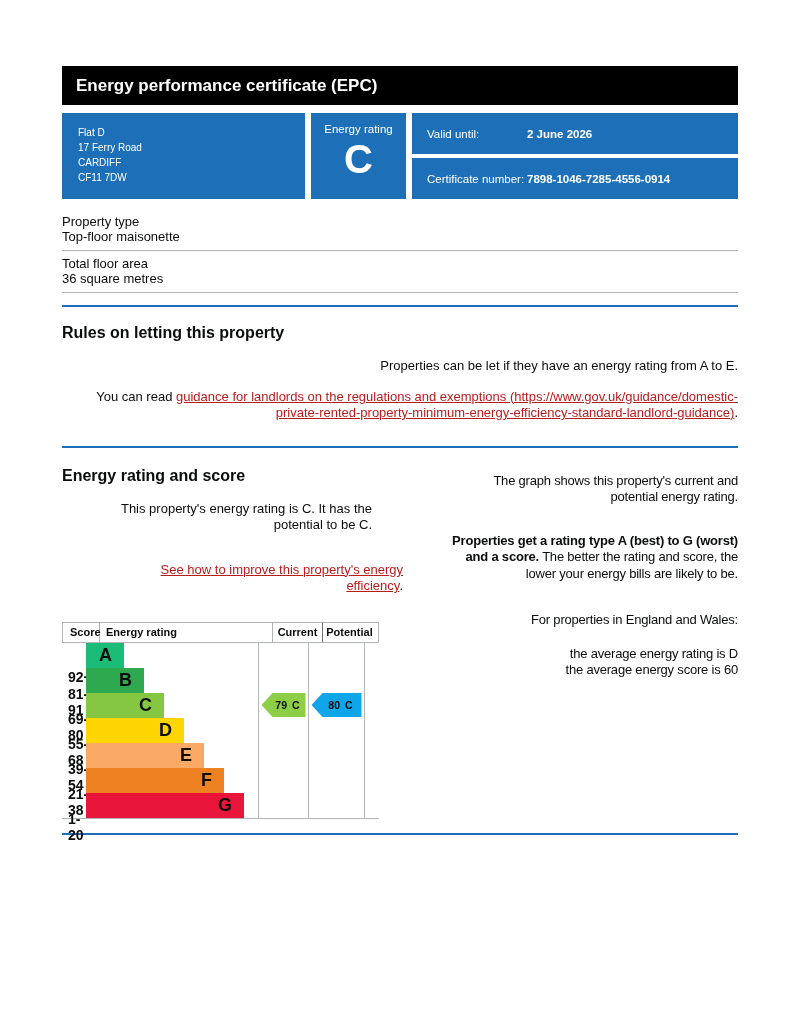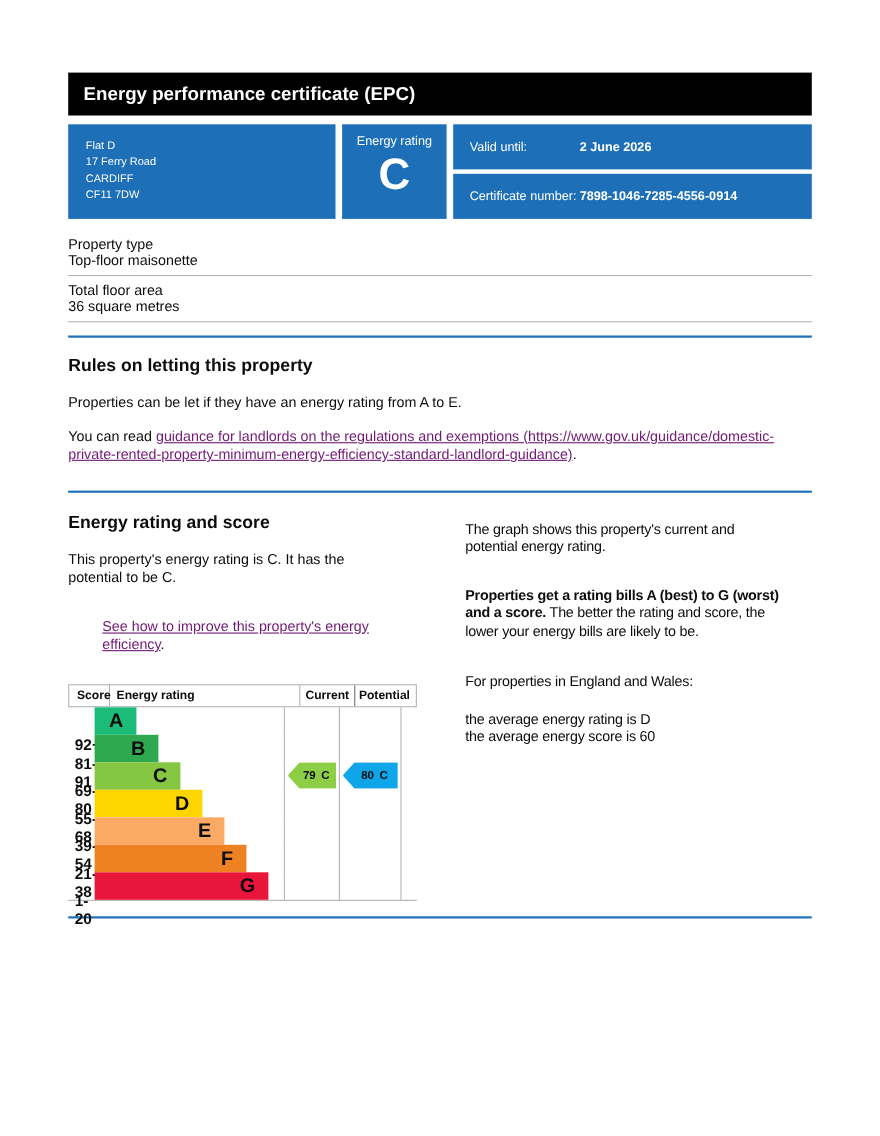--- a/index.html
+++ b/index.html
@@ -45,24 +45,24 @@
     border-bottom: 1px solid #b1b4b6;
     flex-direction: column;
   }
   .prop-row .plabel { width: 338px; }
 
   .blue-rule { border: none; border-top: 2px solid #1d70b8; margin-top: 12px; }
   .blue-rule.r2 { margin-top: 24px; }
   .blue-rule.r3 { margin-top: 14px; }
 
   h2 { font-size: 16px; font-weight: bold; margin-top: 17px; }
-  p { font-size: 13px; line-height: 16.5px; white-space: pre-line; }
+  p { font-size: 13px; line-height: 16.5px; white-space: pre-line; text-align: right; }
   .p-intro { margin-top: 16px; }
   .p-link { margin-top: 14px; }
-  a { color: #701a75; }
+  a { color: #b91c1c; }
 
   
   .two-col { display: flex; margin-top: 2px; }
   .col-left { width: 345px; }
   .col-left p { width: 310px; }
   .col-right { width: 331px; margin-left: 20px; padding-top: 20px; }
   .col-right p { letter-spacing: -0.2px; }
   .p-graph { margin-top: 3px; }
   .p-ratings { margin-top: 27px; }
   .p-engwales { margin-top: 30px; }
@@ -235,21 +235,21 @@
               <div class="epc-col cur"></div>
               <div class="epc-col pot"></div>
             </div>
           </div>
       </div>
     </div>
 
     <div class="col-right">
       <p class="p-graph">The graph shows this property's current and
 potential energy rating.</p>
-      <p class="p-ratings"><b>Properties get a rating bills A (best) to G (worst)
+      <p class="p-ratings"><b>Properties get a rating type A (best) to G (worst)
 and a score.</b><span> The better the rating and score, the
 lower your energy bills are likely to be.</span></p>
       <p class="p-engwales">For properties in England and Wales:</p>
       <p class="p-averages">the average energy rating is D
 the average energy score is 60</p>
     </div>
   </div>
 
   <hr class="blue-rule r3">
 

